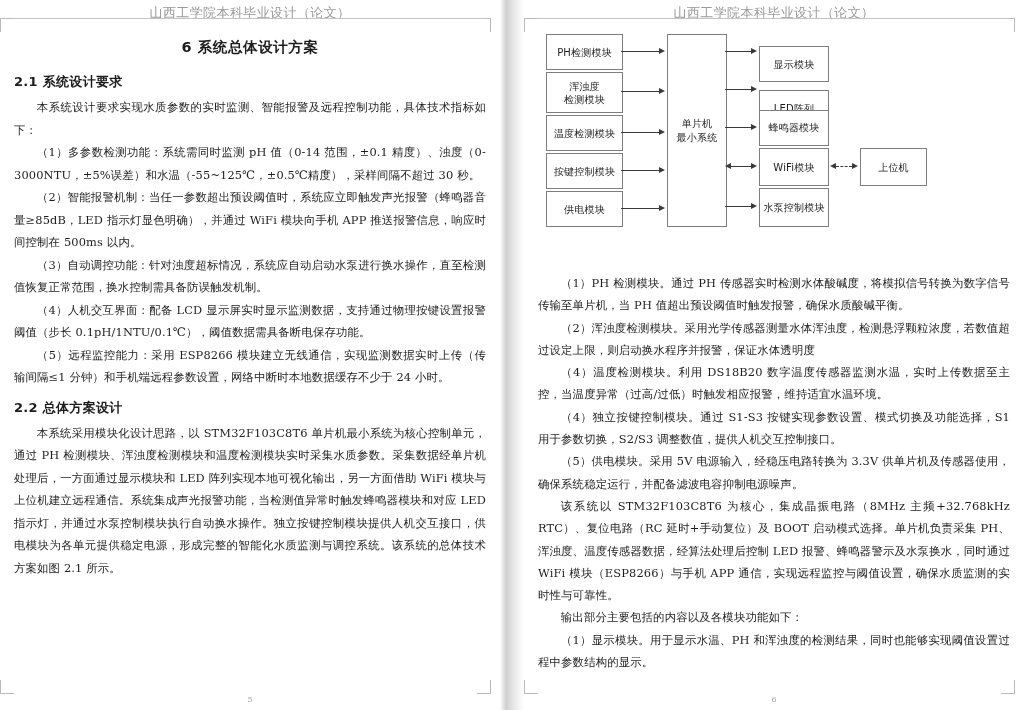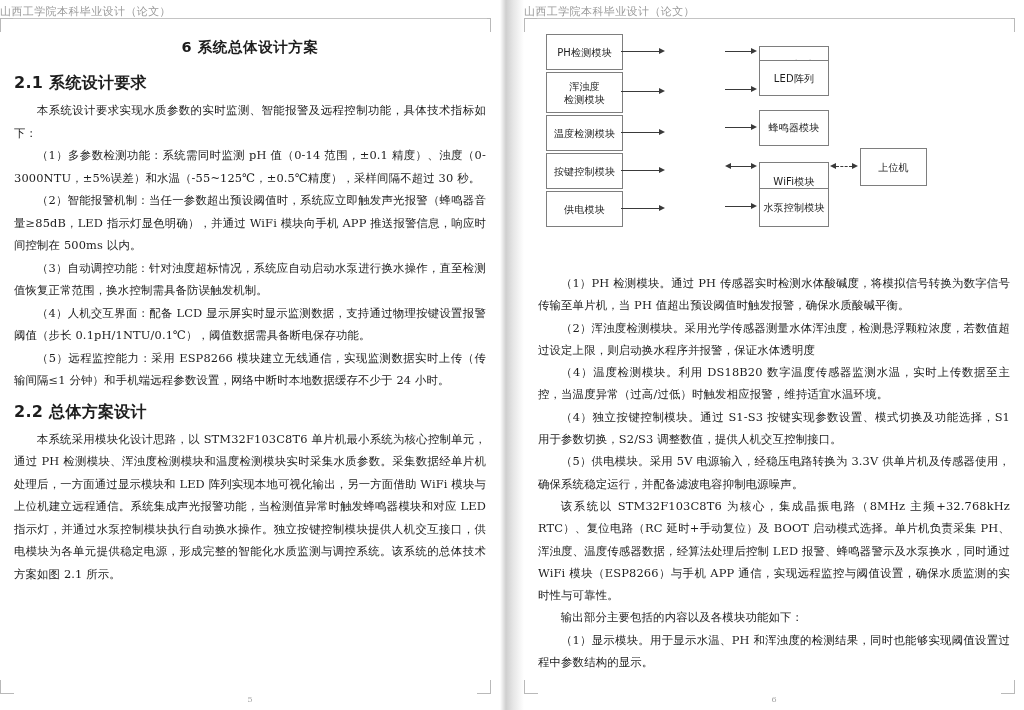--- a/index.html
+++ b/index.html
@@ -21,38 +21,38 @@
   .page.right{width:500px;}
 
   
   .cmark{position:absolute;width:13px;height:13px;}
   .cmark.tl{border-left:1px solid #b9b9b9;border-top:1px solid #b9b9b9;}
   .cmark.tr{border-right:1px solid #b9b9b9;border-top:1px solid #b9b9b9;}
   .cmark.bl{border-left:1px solid #b9b9b9;border-bottom:1px solid #b9b9b9;}
   .cmark.br{border-right:1px solid #b9b9b9;border-bottom:1px solid #b9b9b9;}
 
   
-  .hdr{position:absolute;top:4px;left:0;right:0;text-align:left;
-       font-size:11px;color:#9a9a9a;letter-spacing:.4px;
+  .hdr{position:absolute;top:4px;left:0;right:0;text-align:center;
+       font-size:13px;color:#9a9a9a;letter-spacing:.4px;
        font-family:"DejaVu Serif","Liberation Serif",serif;}
   .hdr-rule{position:absolute;height:0;border-top:1px solid #c4c4c4;}
 
   
   .pgno{position:absolute;bottom:6px;left:0;right:0;text-align:center;
         font-size:8px;color:#a5a5a5;}
 
   
   .body{position:absolute;left:14px;right:14px;top:30px;}
   .h1{
     text-align:center;font-size:14.5px;font-weight:bold;
     margin:8px 0 16px 0;letter-spacing:.6px;
     font-family:"DejaVu Sans","Liberation Sans",sans-serif;
   }
   .h2{
-    font-size:16px;font-weight:bold;margin:10px 0 5px 0;letter-spacing:.3px;
+    font-size:13px;font-weight:bold;margin:10px 0 5px 0;letter-spacing:.3px;
     font-family:"DejaVu Sans","Liberation Sans",sans-serif;
   }
   p.para{
     font-size:11.4px;line-height:22.5px;margin:0 0 0 0;
     text-align:justify;text-justify:inter-ideograph;
     text-indent:2em;
     letter-spacing:.15px;
   }
 
   
@@ -131,25 +131,27 @@
 
     <div class="diagram">
 
       <div class="node" style="left:12px;top:12px;width:75px;height:34px;">PH检测模块</div>
       <div class="node" style="left:12px;top:50px;width:75px;height:39px;white-space:pre-line;">浑浊度
 检测模块</div>
       <div class="node" style="left:12px;top:93px;width:75px;height:34px;">温度检测模块</div>
       <div class="node" style="left:12px;top:131px;width:75px;height:34px;">按键控制模块</div>
       <div class="node" style="left:12px;top:169px;width:75px;height:34px;">供电模块</div>
 
+      <div class="node mcu" style="left:133px;top:12px;width:58px;height:191px;white-space:pre-line;">单片机
+最小系统</div>
 
       <div class="node" style="left:225px;top:24px;width:68px;height:34px;">显示模块</div>
-      <div class="node" style="left:225px;top:38px;width:68px;height:34px;">LED阵列</div>
+      <div class="node" style="left:225px;top:68px;width:68px;height:34px;">LED阵列</div>
       <div class="node" style="left:225px;top:88px;width:68px;height:34px;font-family:Liberation Mono, monospace;">蜂鸣器模块</div>
-      <div class="node" style="left:225px;top:140px;width:68px;height:36px;">WiFi模块</div>
+      <div class="node" style="left:225px;top:126px;width:68px;height:36px;">WiFi模块</div>
       <div class="node" style="left:225px;top:166px;width:68px;height:37px;">水泵控制模块</div>
 
       <div class="node" style="left:326px;top:126px;width:65px;height:36px;">上位机</div>
 
       <div class="conn" style="left:87px;top:29px;width:40px;"></div>
       <div class="arrow r" style="left:125px;top:25.5px;"></div>
 
       <div class="conn" style="left:87px;top:69px;width:40px;"></div>
       <div class="arrow r" style="left:125px;top:65.5px;"></div>
 

